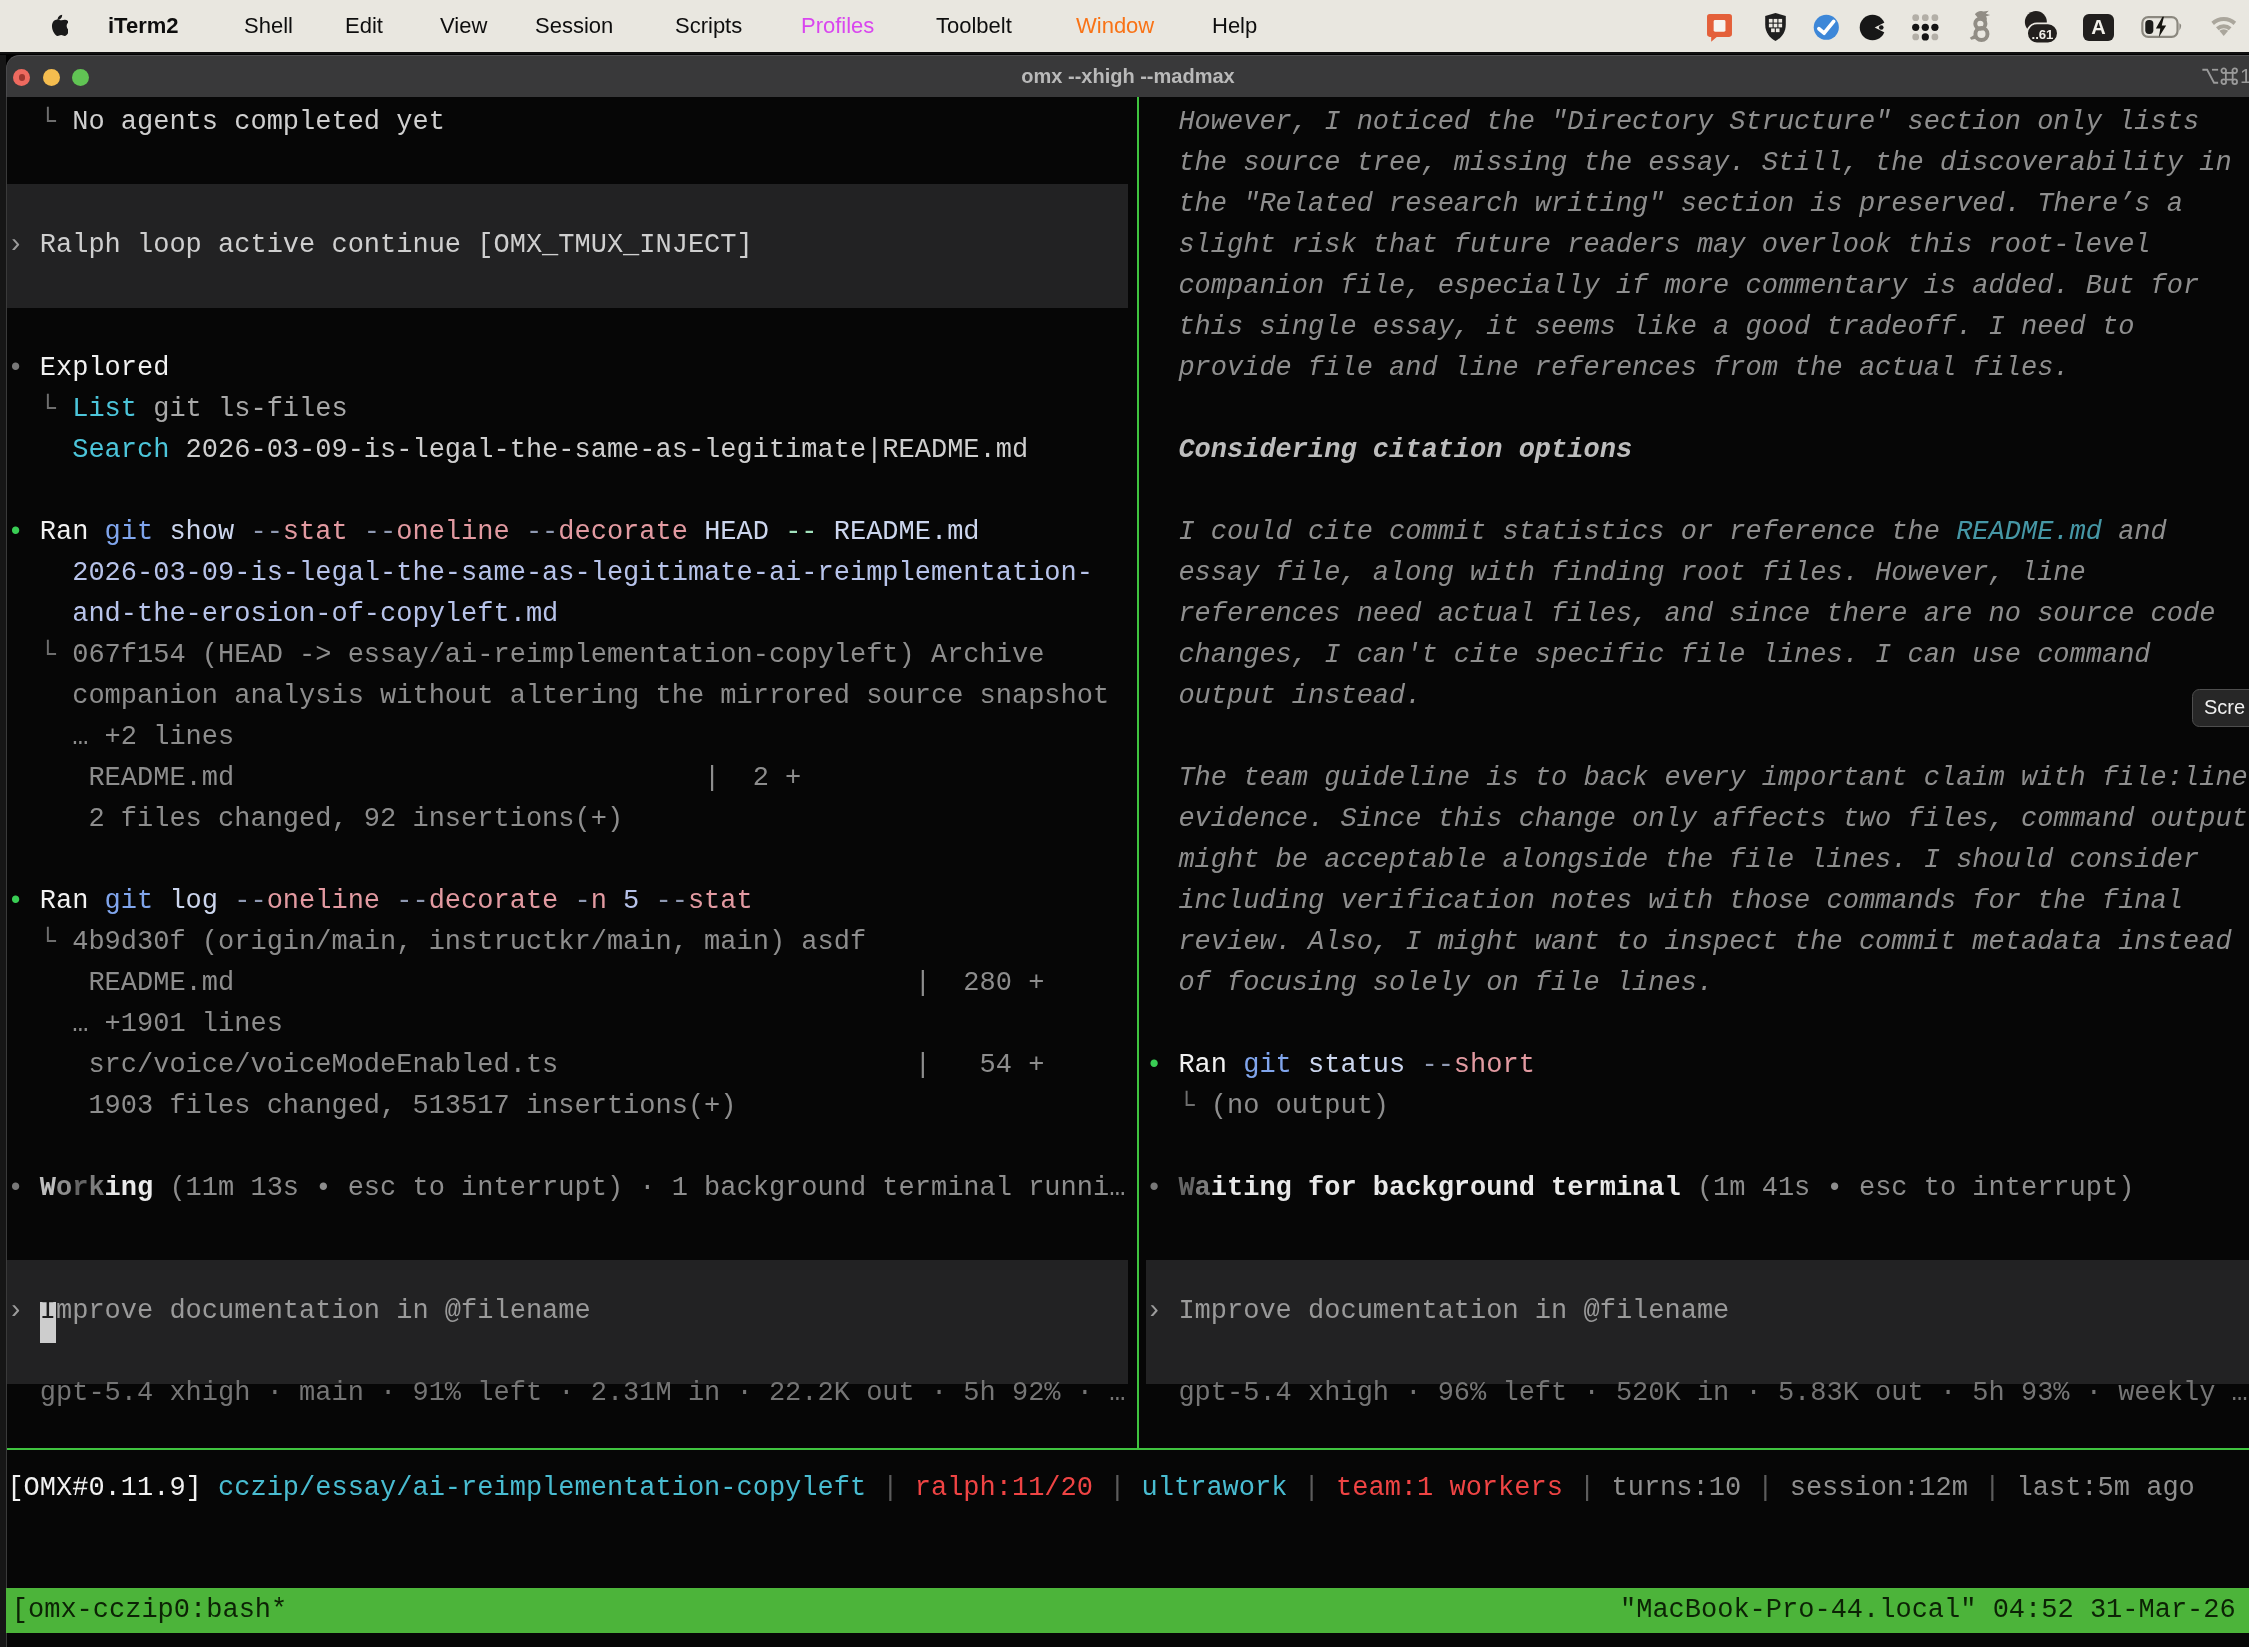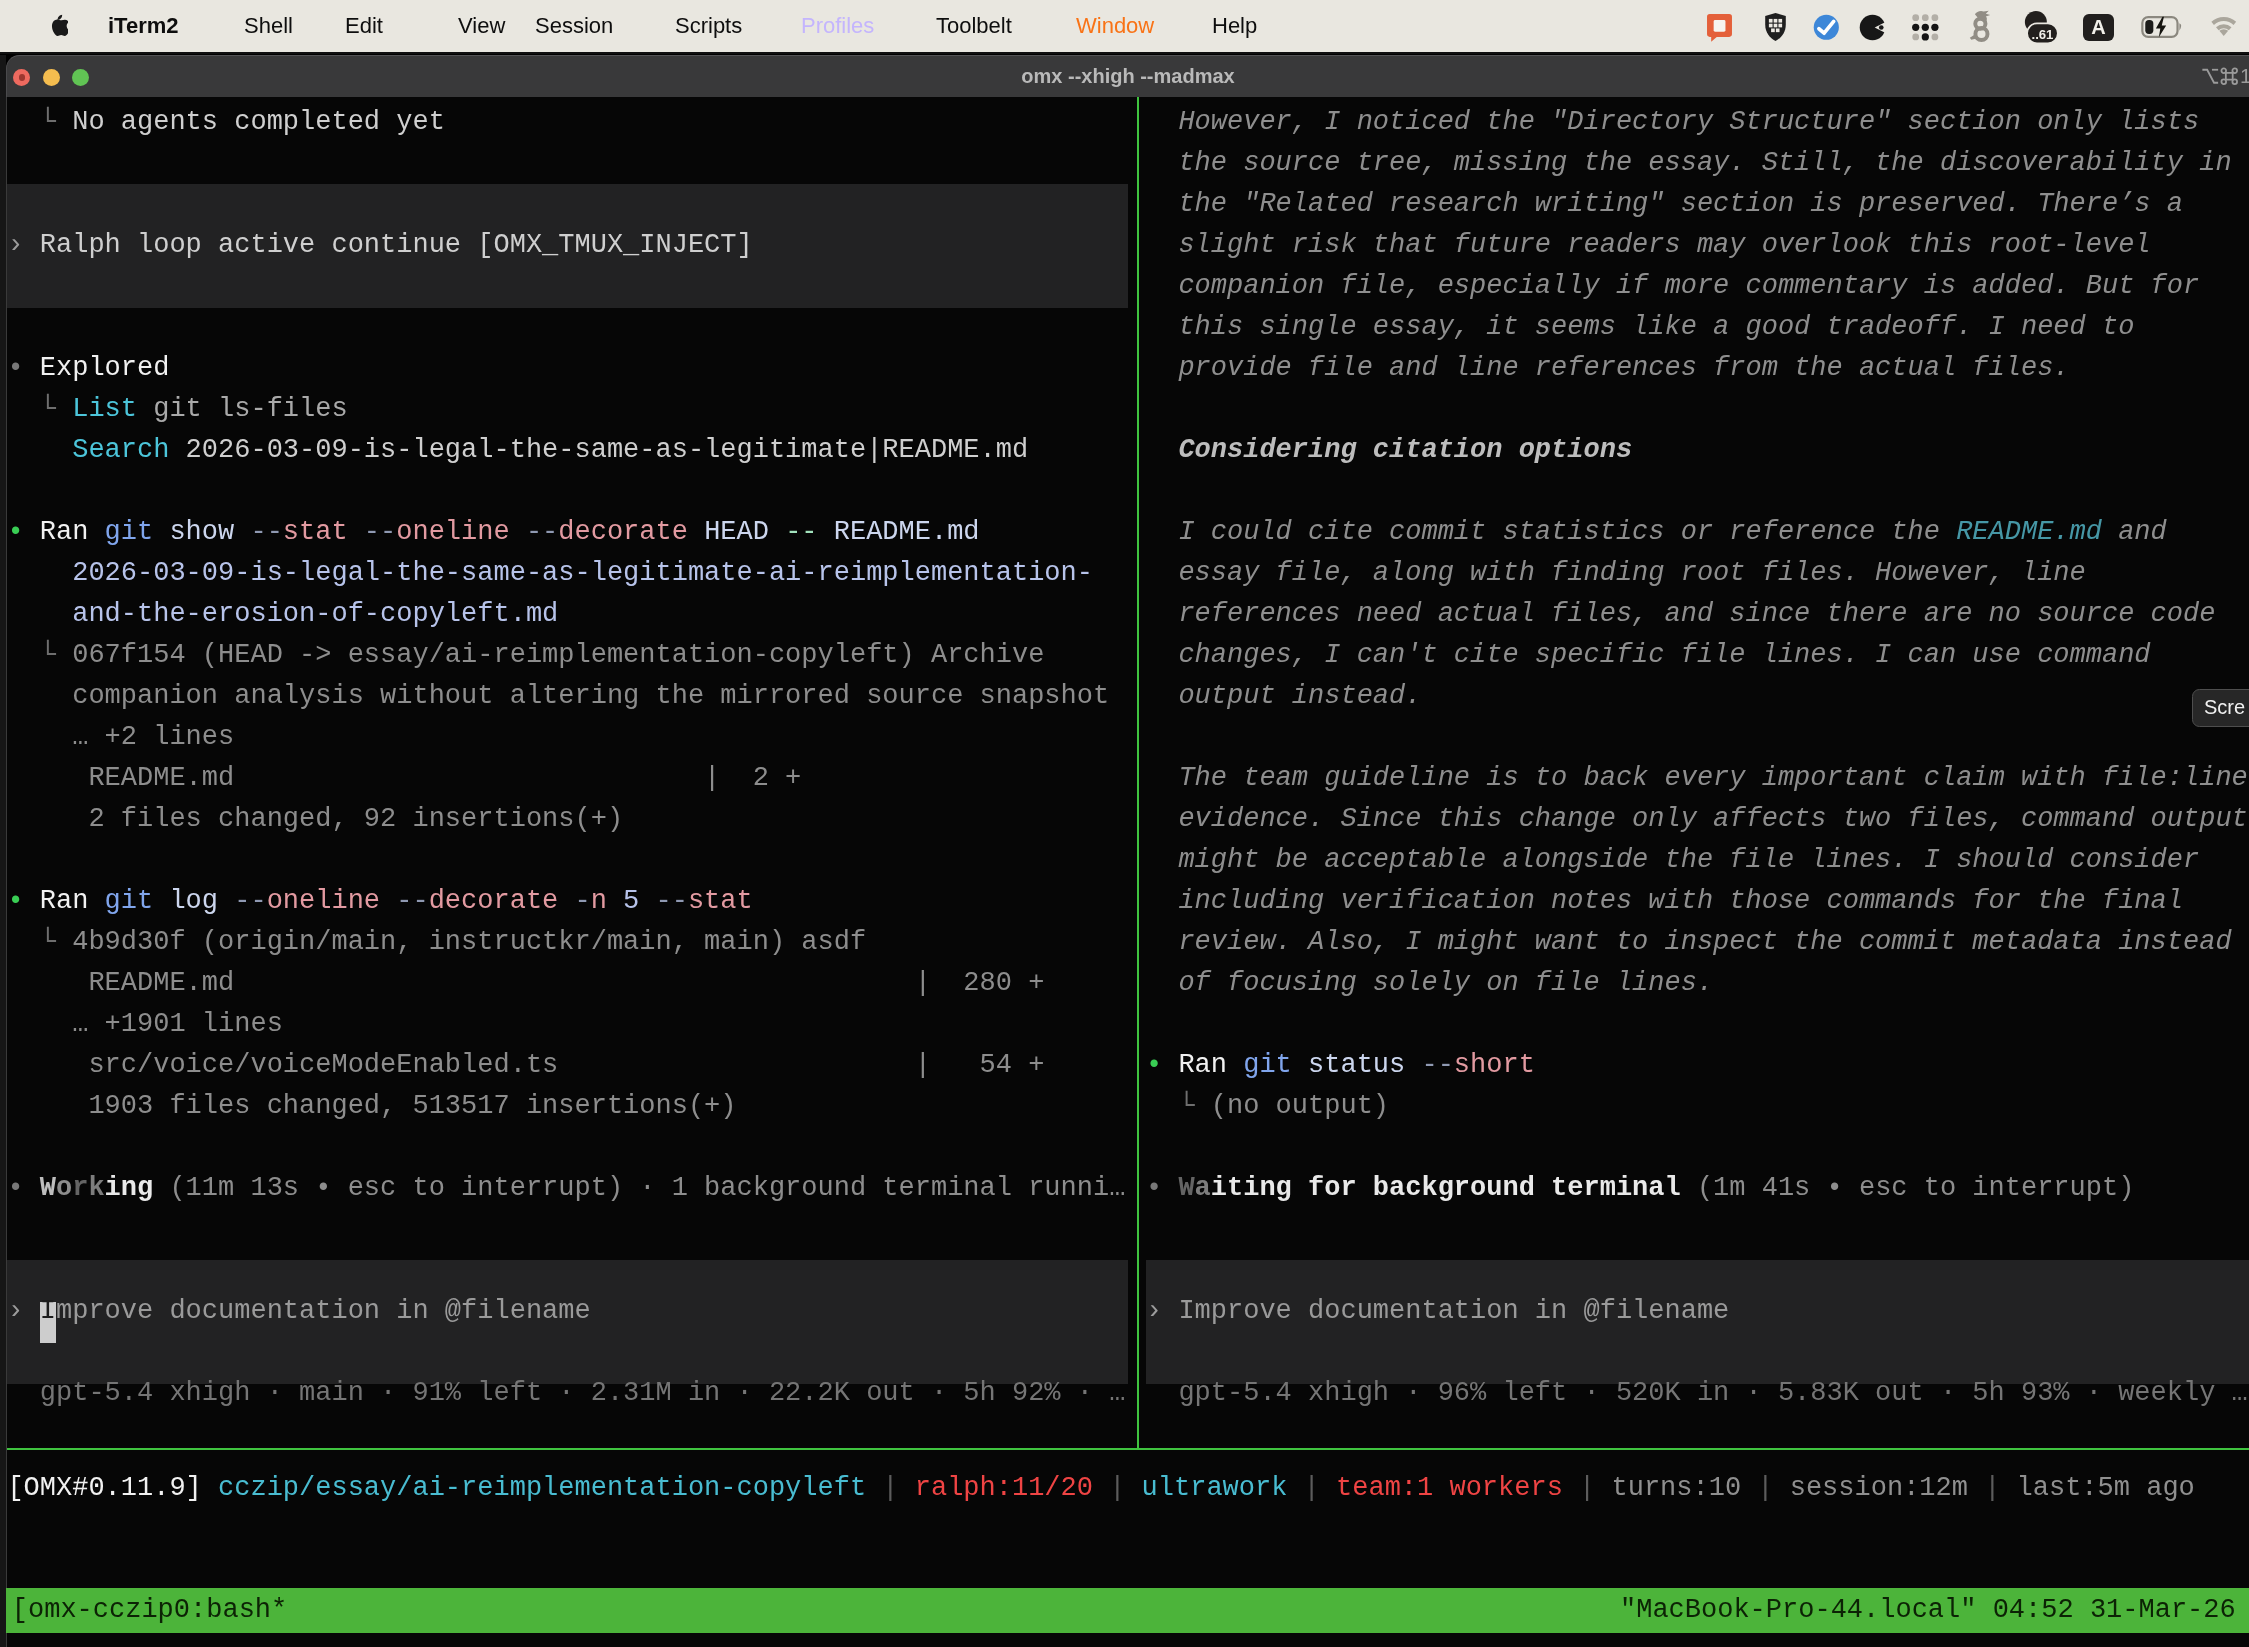--- a/index.html
+++ b/index.html
@@ -39,24 +39,24 @@
 </style></head><body>
 
 <div class="abs" style="left:0;top:0;width:2250px;height:52px;background:#e9e7e0"></div>
 <div class="abs" style="left:0;top:52px;width:2250px;height:2.2px;background:#101010"></div>
 <svg class="abs" style="left:47px;top:14px" width="20.7" height="25" viewBox="0 0 28 34">
  <path fill="#1a1a1a" d="M19.5 8.6c-1.6 0-3.6-1.1-5.5-1.1-2.5 0-4.8 1.5-6.1 3.7-2.6 4.5-.7 11.2 1.9 14.9 1.2 1.8 2.7 3.8 4.6 3.7 1.9-.1 2.6-1.2 4.8-1.2s2.9 1.2 4.8 1.2c2 0 3.3-1.8 4.5-3.6.9-1.3 1.6-2.8 2-4.3-4.6-1.8-5.3-8.3-.6-10.9-1.4-2-3.6-3.2-5.7-3.2-1.7 0-3.1.8-4.7.8zM18.9 5.9c1.1-1.3 1.8-3.1 1.6-4.9-1.6.1-3.4 1.1-4.5 2.4-1 1.1-1.8 2.9-1.6 4.7 1.7.1 3.4-.9 4.5-2.2z"></path>
 </svg>
 <div class="abs" style="top:0;height:52px;left:108px;line-height:52px;font-size:22px;font-weight:bold;color:#0e0e0e">iTerm2</div>
 <div class="abs" style="top:0;height:40px;left:244px;line-height:52px;font-size:22px;color:#0e0e0e">Shell</div>
 <div class="abs" style="top:0;height:52px;left:345px;line-height:52px;font-size:22px;color:#0e0e0e">Edit</div>
-<div class="abs" style="top:0;height:52px;left:458px;line-height:52px;font-size:22px;color:#0e0e0e">View</div>
+<div class="abs" style="top:0;height:52px;left:440px;line-height:52px;font-size:22px;color:#0e0e0e">View</div>
 <div class="abs" style="top:0;height:52px;left:535px;line-height:52px;font-size:22px;color:#0e0e0e">Session</div>
 <div class="abs" style="top:0;height:40px;left:675px;line-height:52px;font-size:22px;color:#0e0e0e">Scripts</div>
-<div class="abs" style="top:0;height:36px;left:801px;line-height:52px;font-size:22px;color:#c4b5fd">Profiles</div>
+<div class="abs" style="top:0;height:36px;left:801px;line-height:52px;font-size:22px;color:#d946ef">Profiles</div>
 <div class="abs" style="top:0;height:52px;left:936px;line-height:52px;font-size:22px;color:#0e0e0e">Toolbelt</div>
 <div class="abs" style="top:0;height:60px;left:1076px;line-height:52px;font-size:22px;color:#f97316">Window</div>
 <div class="abs" style="top:0;height:38px;left:1212px;line-height:52px;font-size:22px;color:#0e0e0e">Help</div>
 
 <svg class="abs" style="left:1707px;top:14px" width="26.6" height="29.5" viewBox="0 0 36 40">
  <path fill="#e4603a" d="M4 0h28a4 4 0 0 1 4 4v25a4 4 0 0 1-4 4H14l-8 7v-7H4a4 4 0 0 1-4-4V4a4 4 0 0 1 4-4z" transform="scale(0.94)"></path>
  <rect x="9" y="8" width="16" height="16" rx="2" fill="#f6f4ef"></rect>
 </svg>
 
 <svg class="abs" style="left:1763px;top:13.3px" width="25" height="28" viewBox="0 0 34 38">

